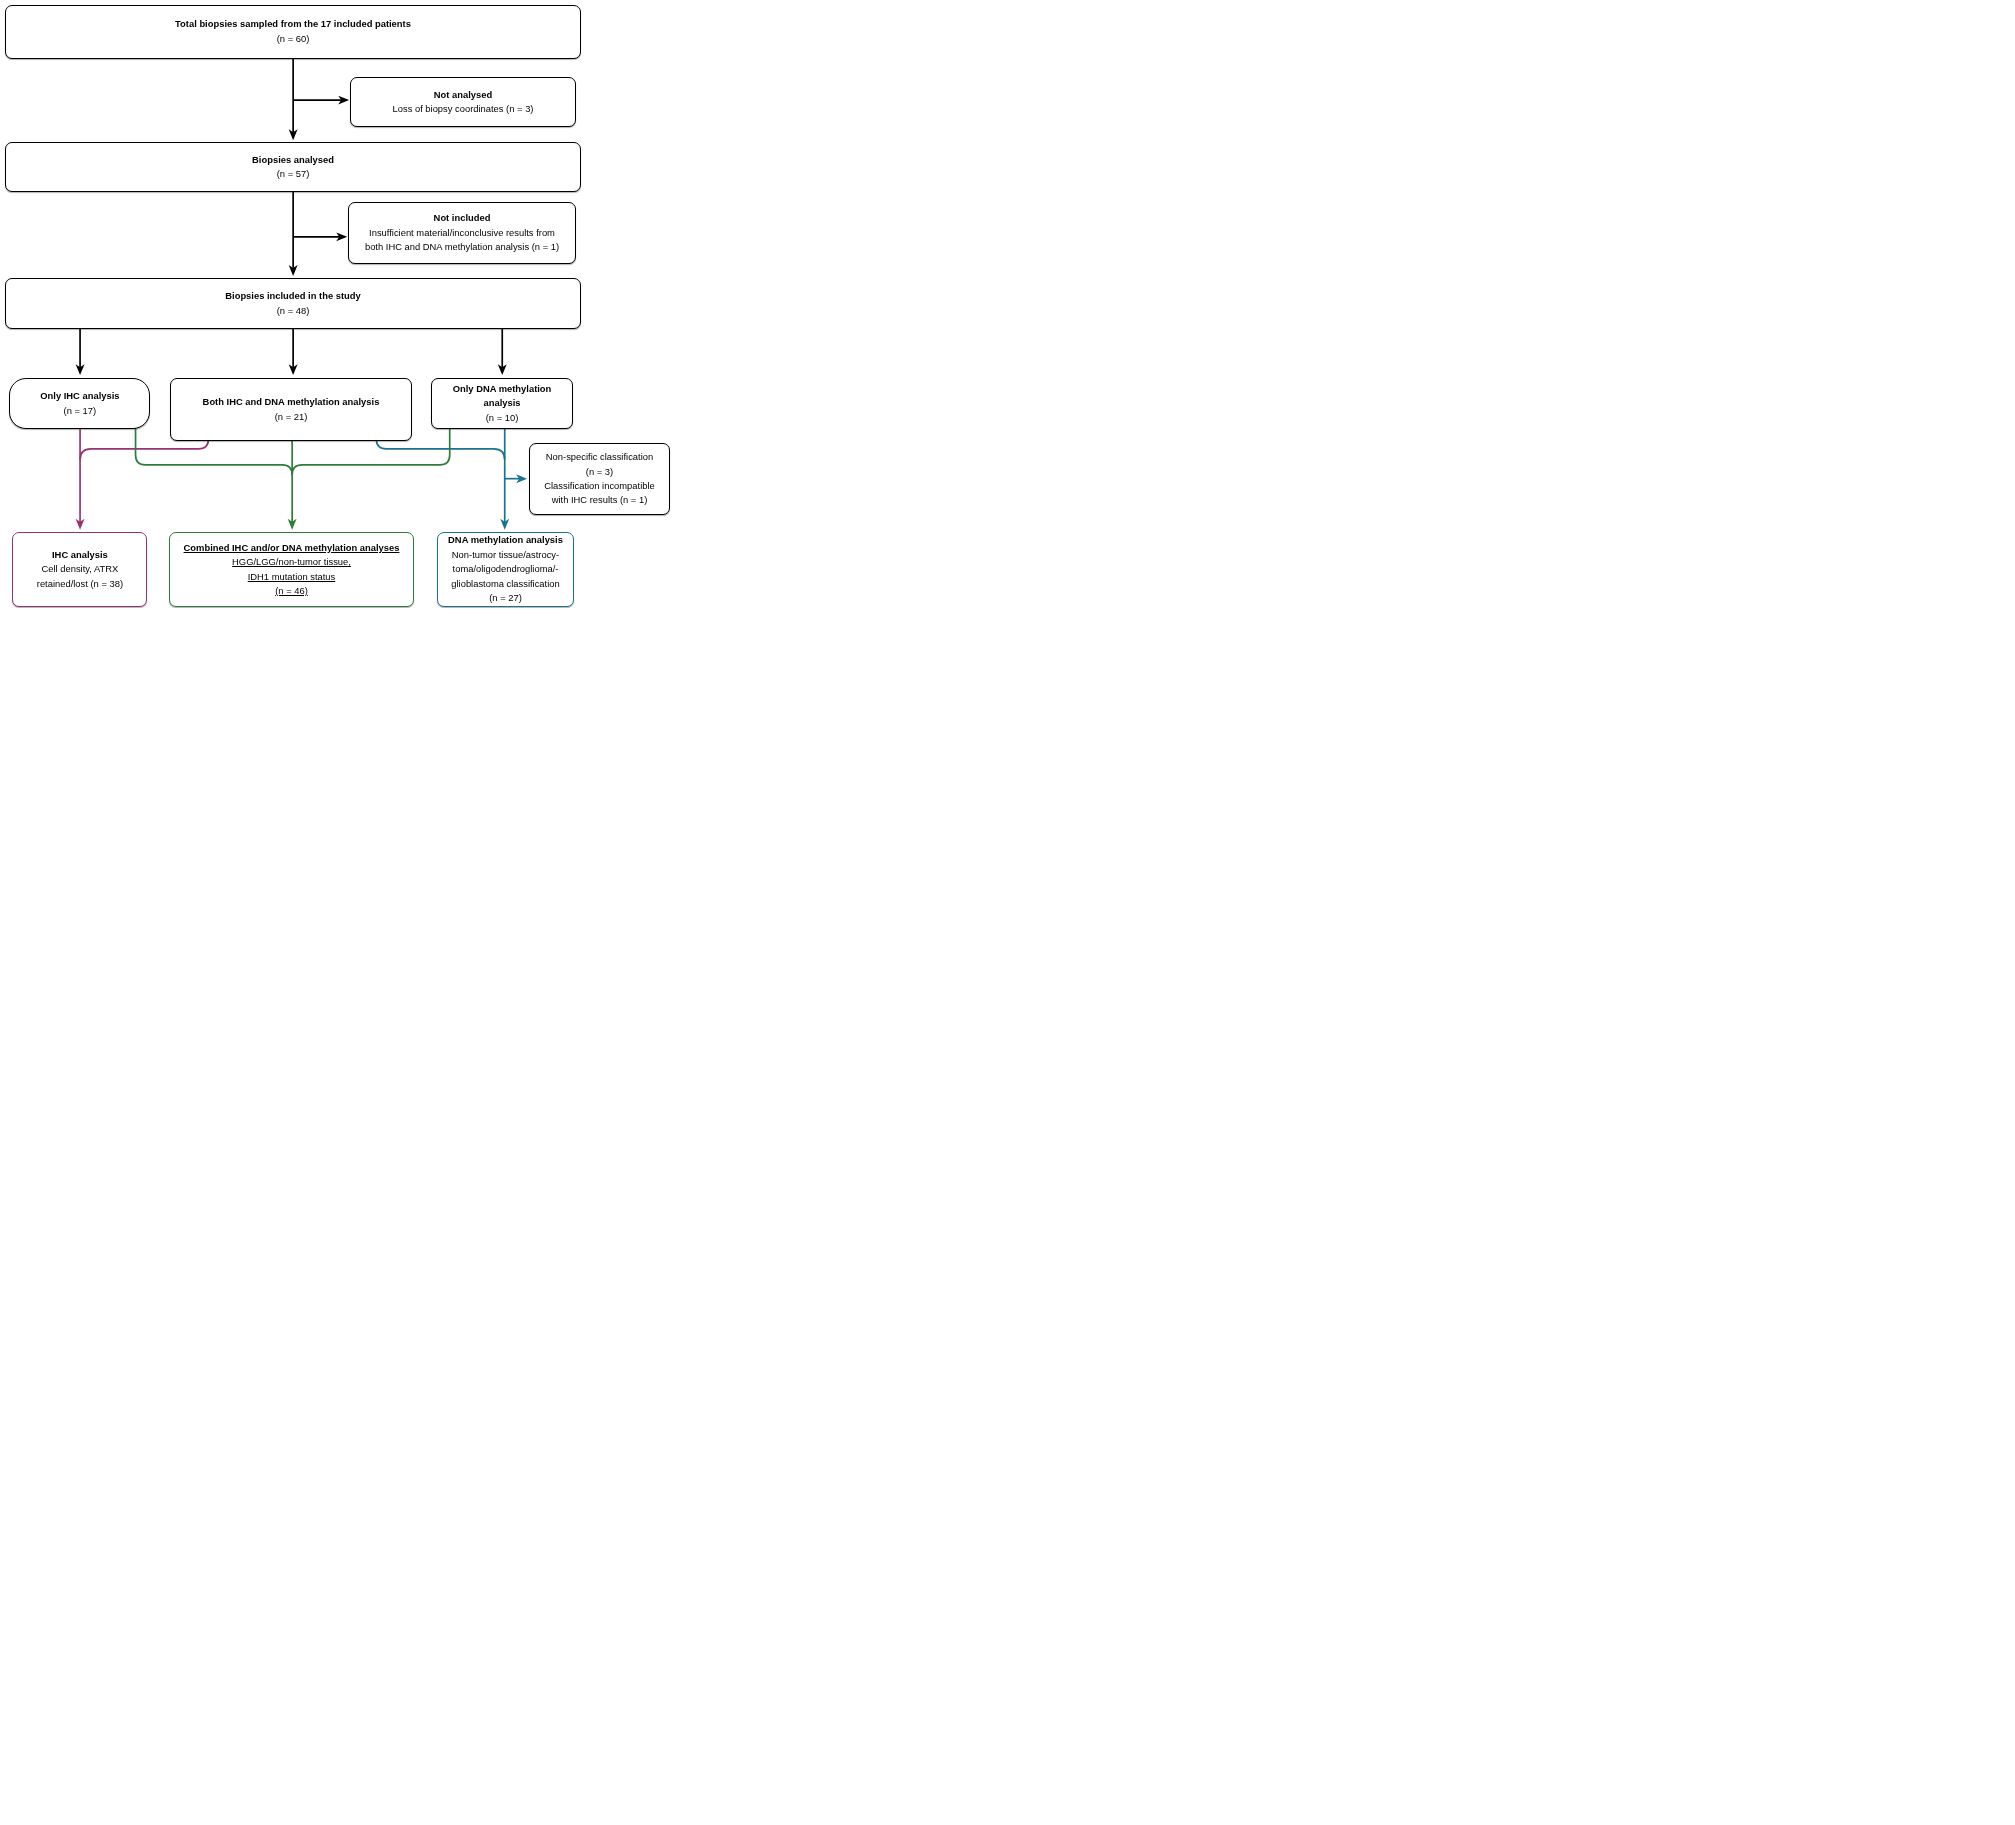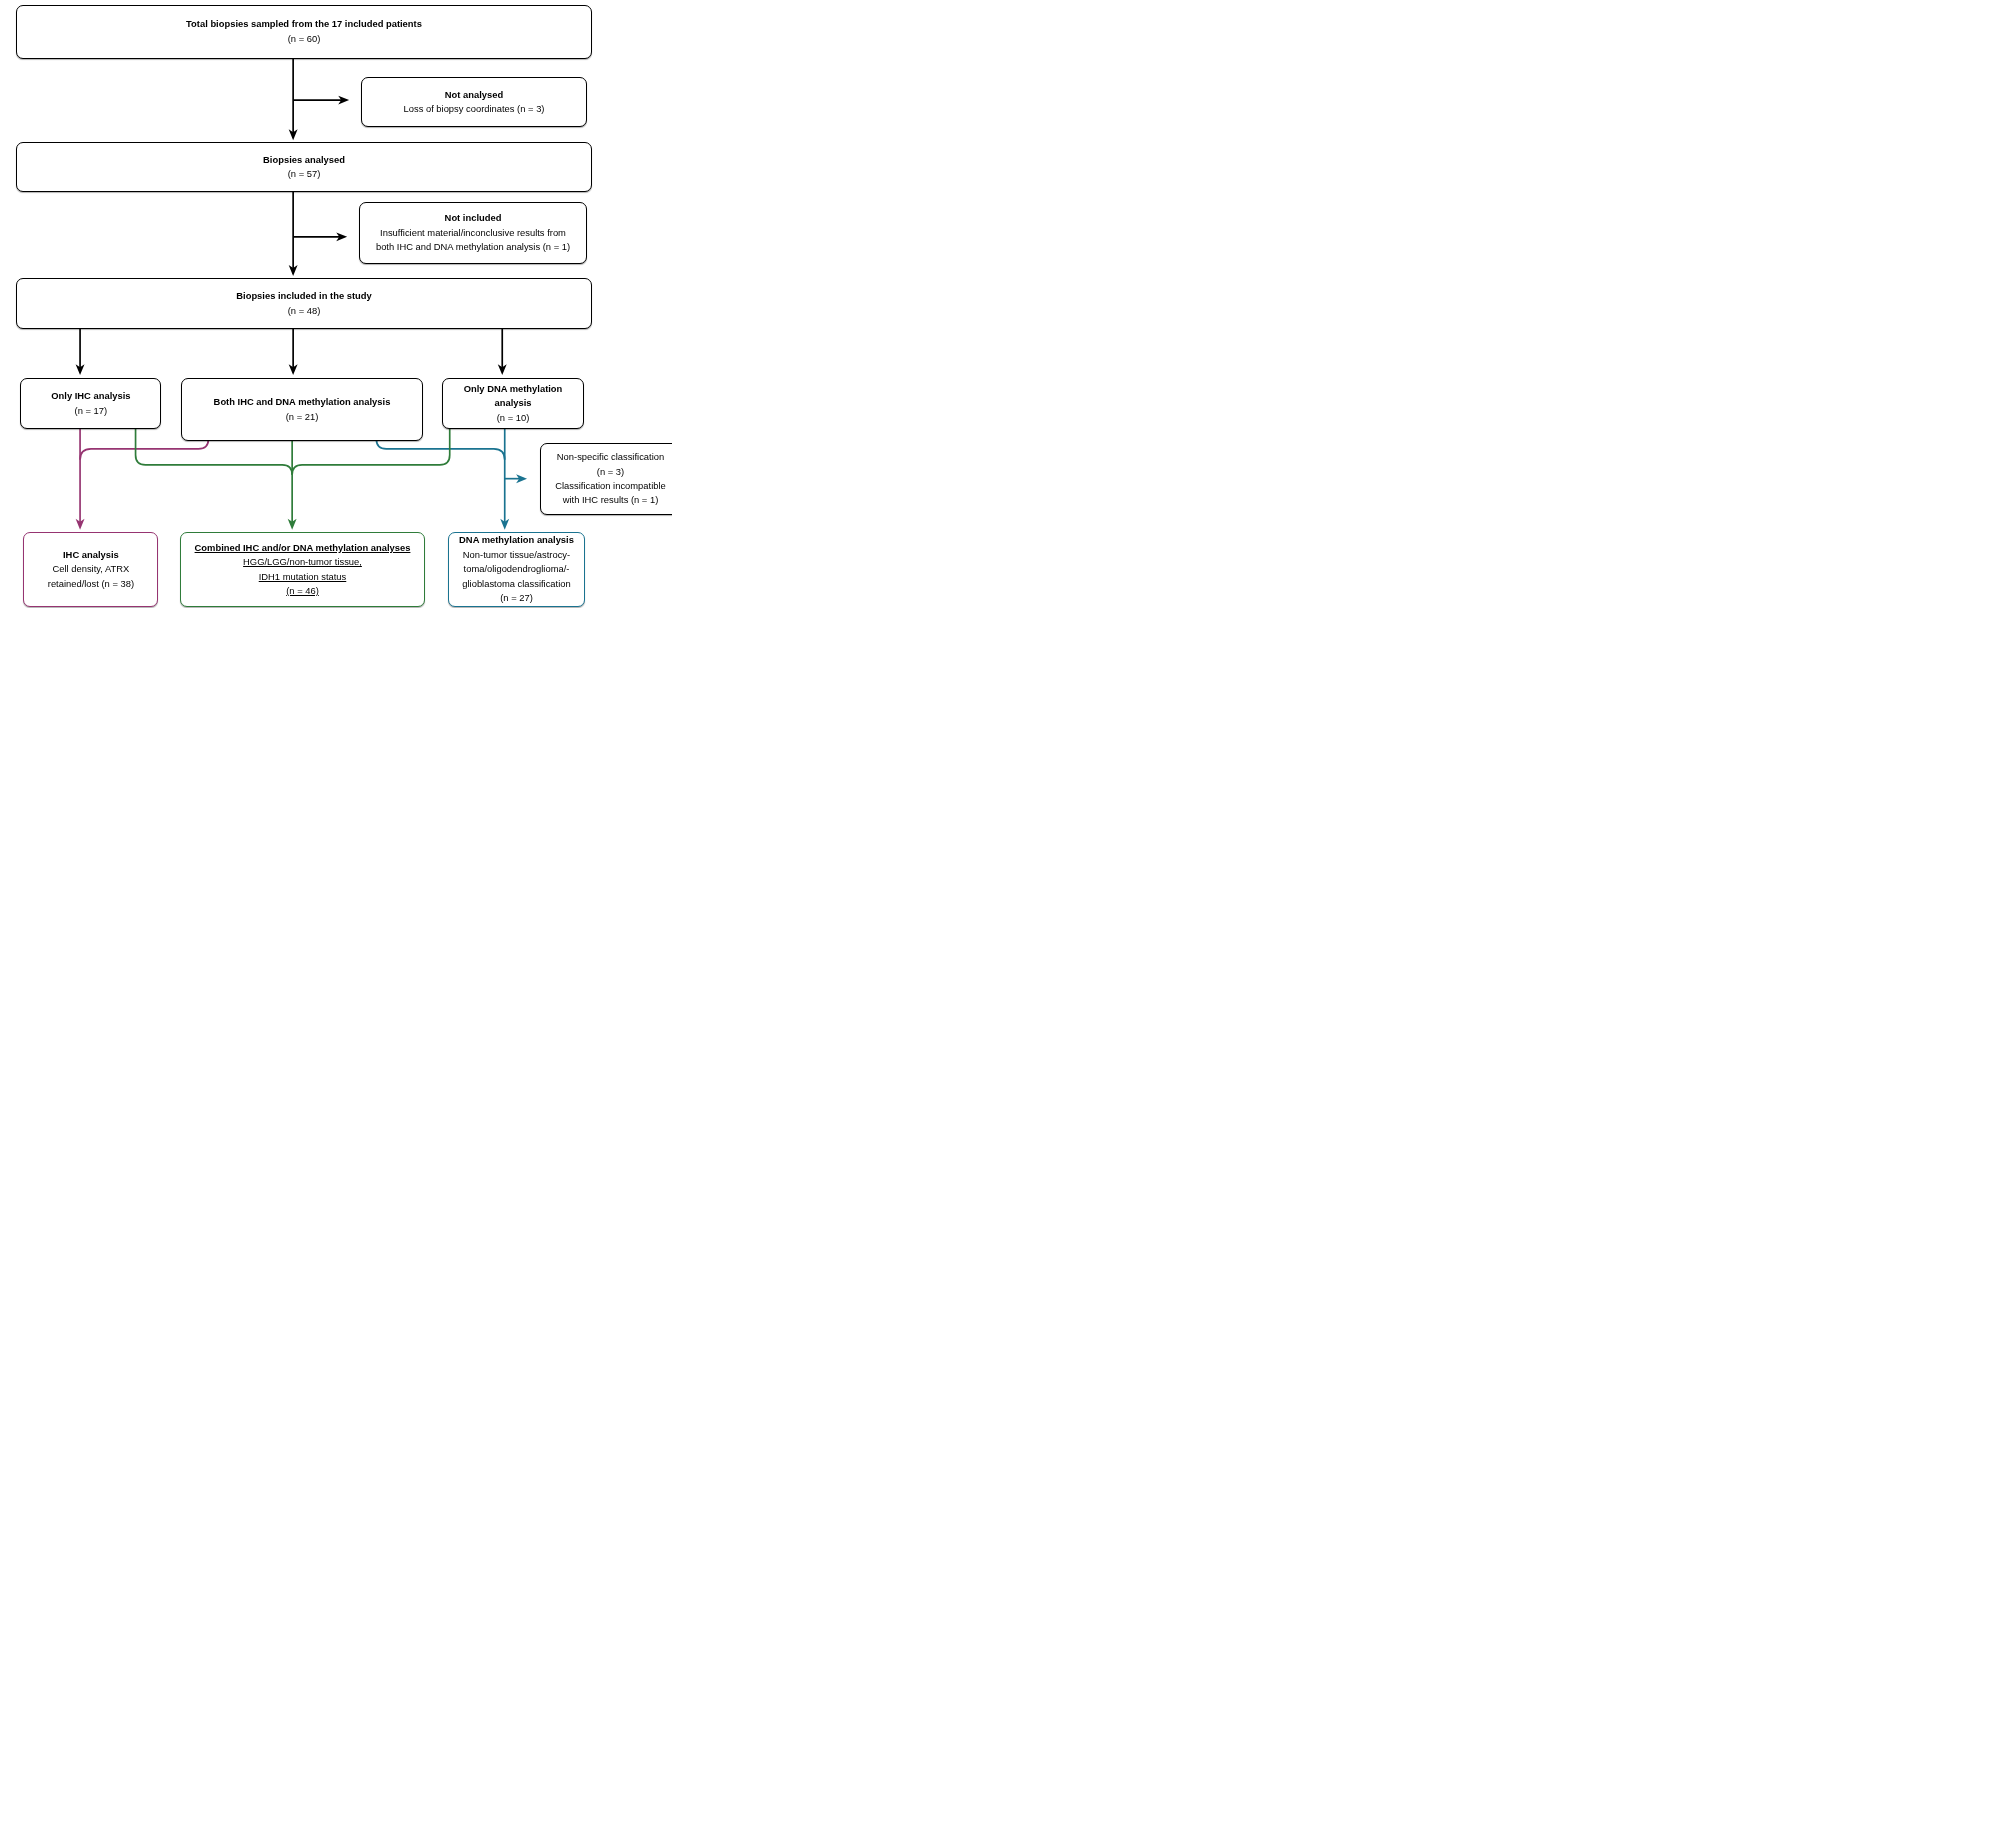--- a/index.html
+++ b/index.html
@@ -36,35 +36,34 @@
     border-radius:7px;
     display:flex;
     flex-direction:column;
     align-items:center;
     justify-content:center;
     text-align:center;
     font-size:9.4px;
     line-height:14.4px;
     padding:1px 3px;
     box-shadow:0 1.5px 1px -0.5px rgba(0,0,0,0.30);
-    margin-left:11px;
   }
   .node .hd{font-weight:bold;}
   .nw{white-space:nowrap;}
   .node.purple{border-color:var(--c-purple);border-width:1.7px;}
   .node.green{border-color:var(--c-green);border-width:1.7px;text-decoration:underline;}
   .node.blue{border-color:var(--c-blue);border-width:1.7px;}
 
   
   #box-total       {left:5px;  top:4.5px;    width:576px; height:54px;}
   #box-notanalysed {left:350px; top:77px;  width:226px;  height:50px;}
   #box-analysed    {left:5px;  top:142px;  width:576px; height:50px;}
   #box-notincluded {left:348px; top:202px;  width:228px;  height:62px;}
   #box-included    {left:5px;  top:278px;  width:576px; height:51px;}
-  #box-onlyihc     {left:9.4px;  top:378px;  width:141px;  height:51px;}
+  #box-onlyihc     {left:9.4px;  top:378px;  width:141px;  height:51px;border-radius:17px;}
   #box-both        {left:170px; top:378px;  width:242px;  height:63px;}
   #box-onlydna     {left:431px; top:378px;  width:142px;  height:51px;}
   #box-sidenote    {left:529px;top:443px;  width:141px;  height:72px;}
   #box-ihcanalysis {left:12.4px;  top:532px; width:135px;  height:75px;}
   #box-combined    {left:169px; top:532px; width:245px;  height:75px;}
   #box-dnameth     {left:437px; top:532px; width:137px;  height:75px;}
 
   path.conn{fill:none;stroke-width:3.4px;}
   .stroke-black{stroke:var(--c-black);}
   .stroke-purple{stroke:var(--c-purple);}

